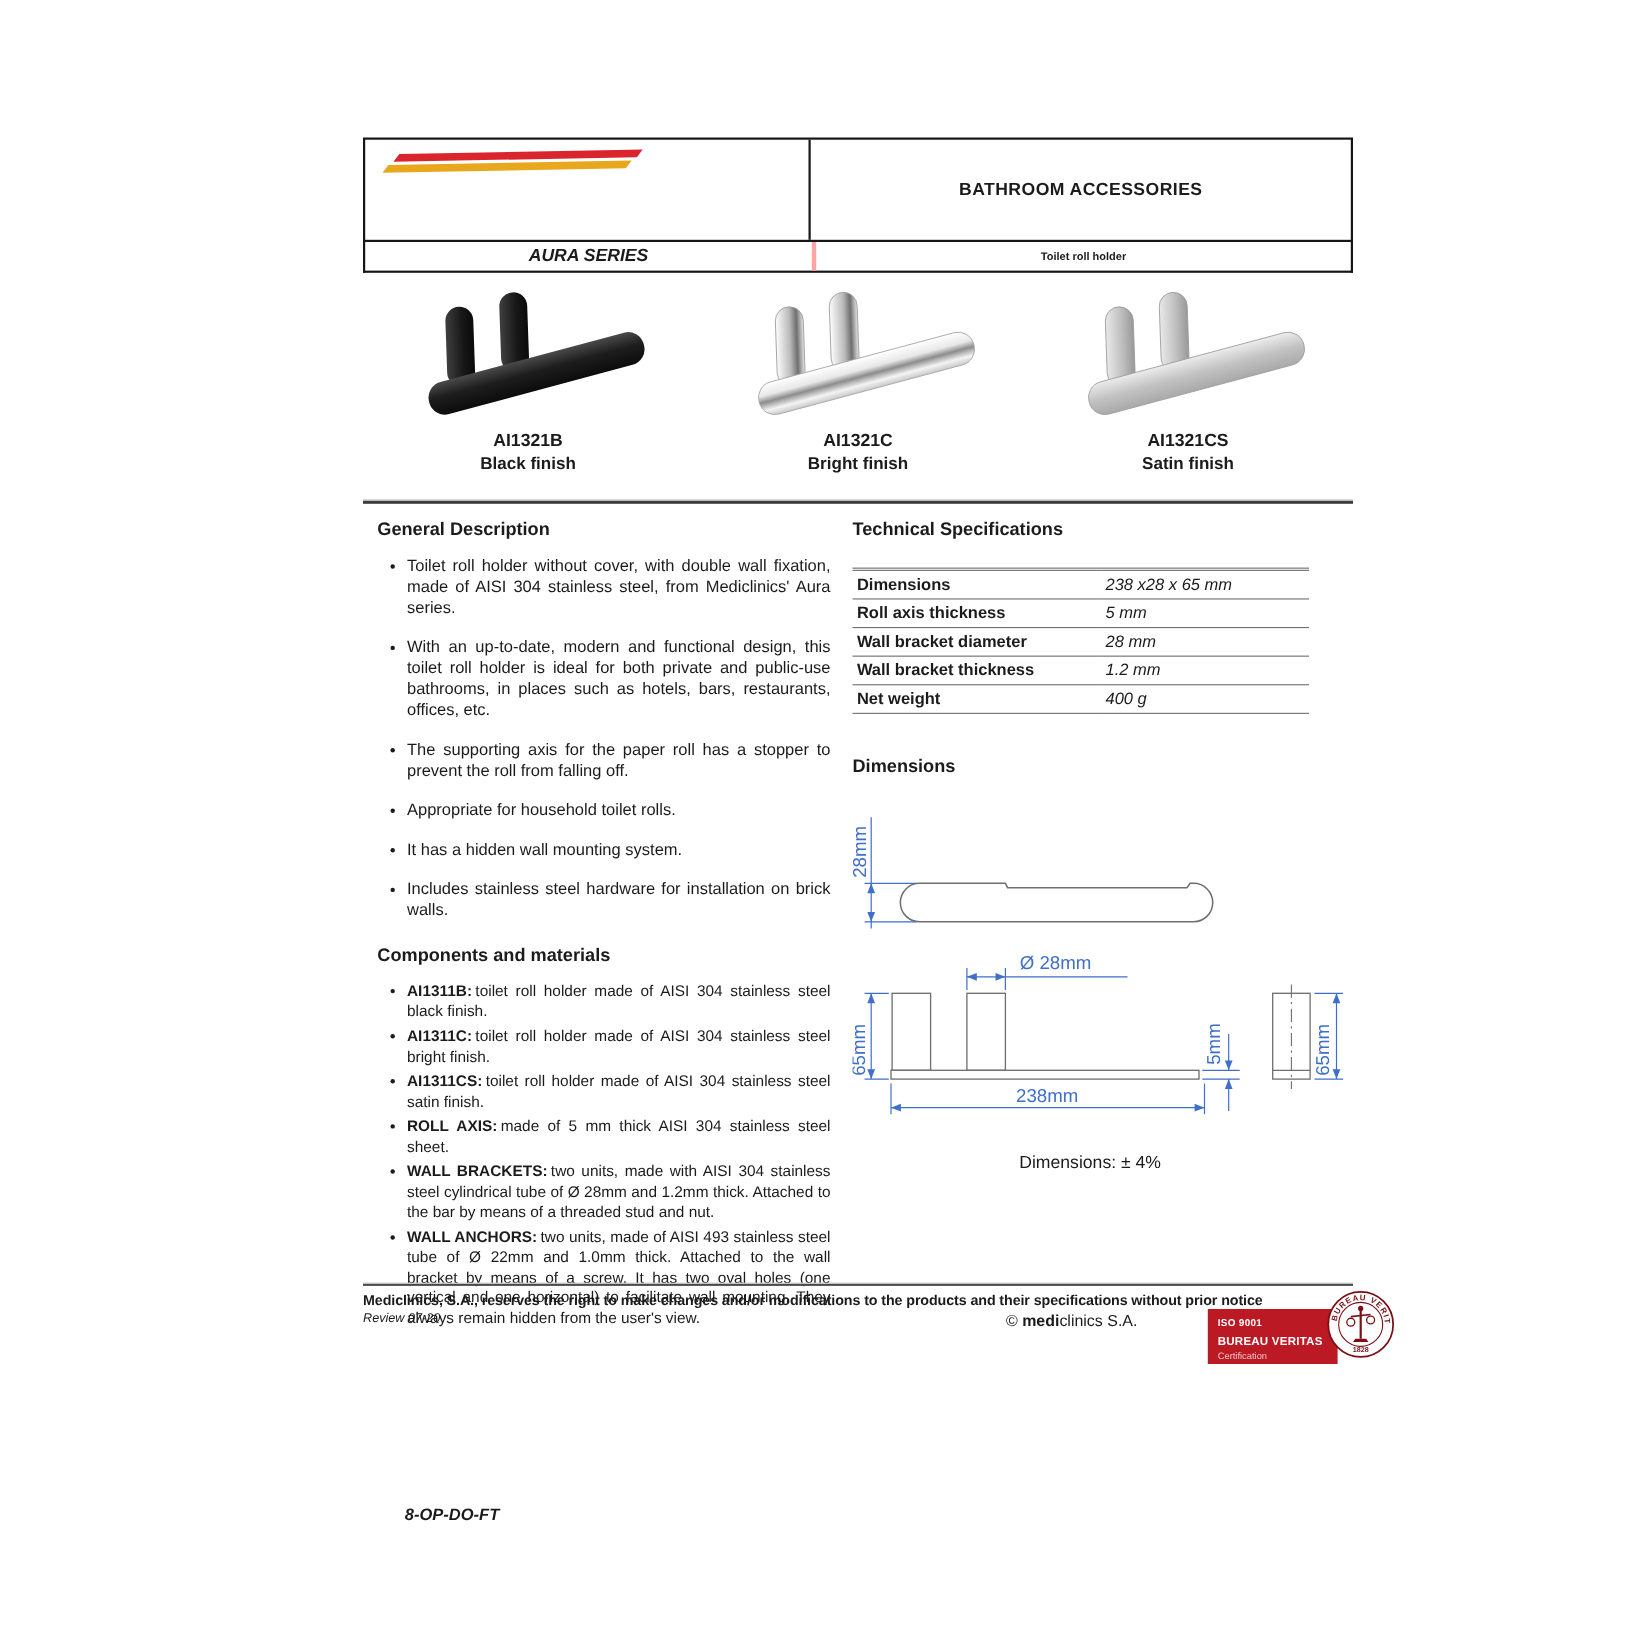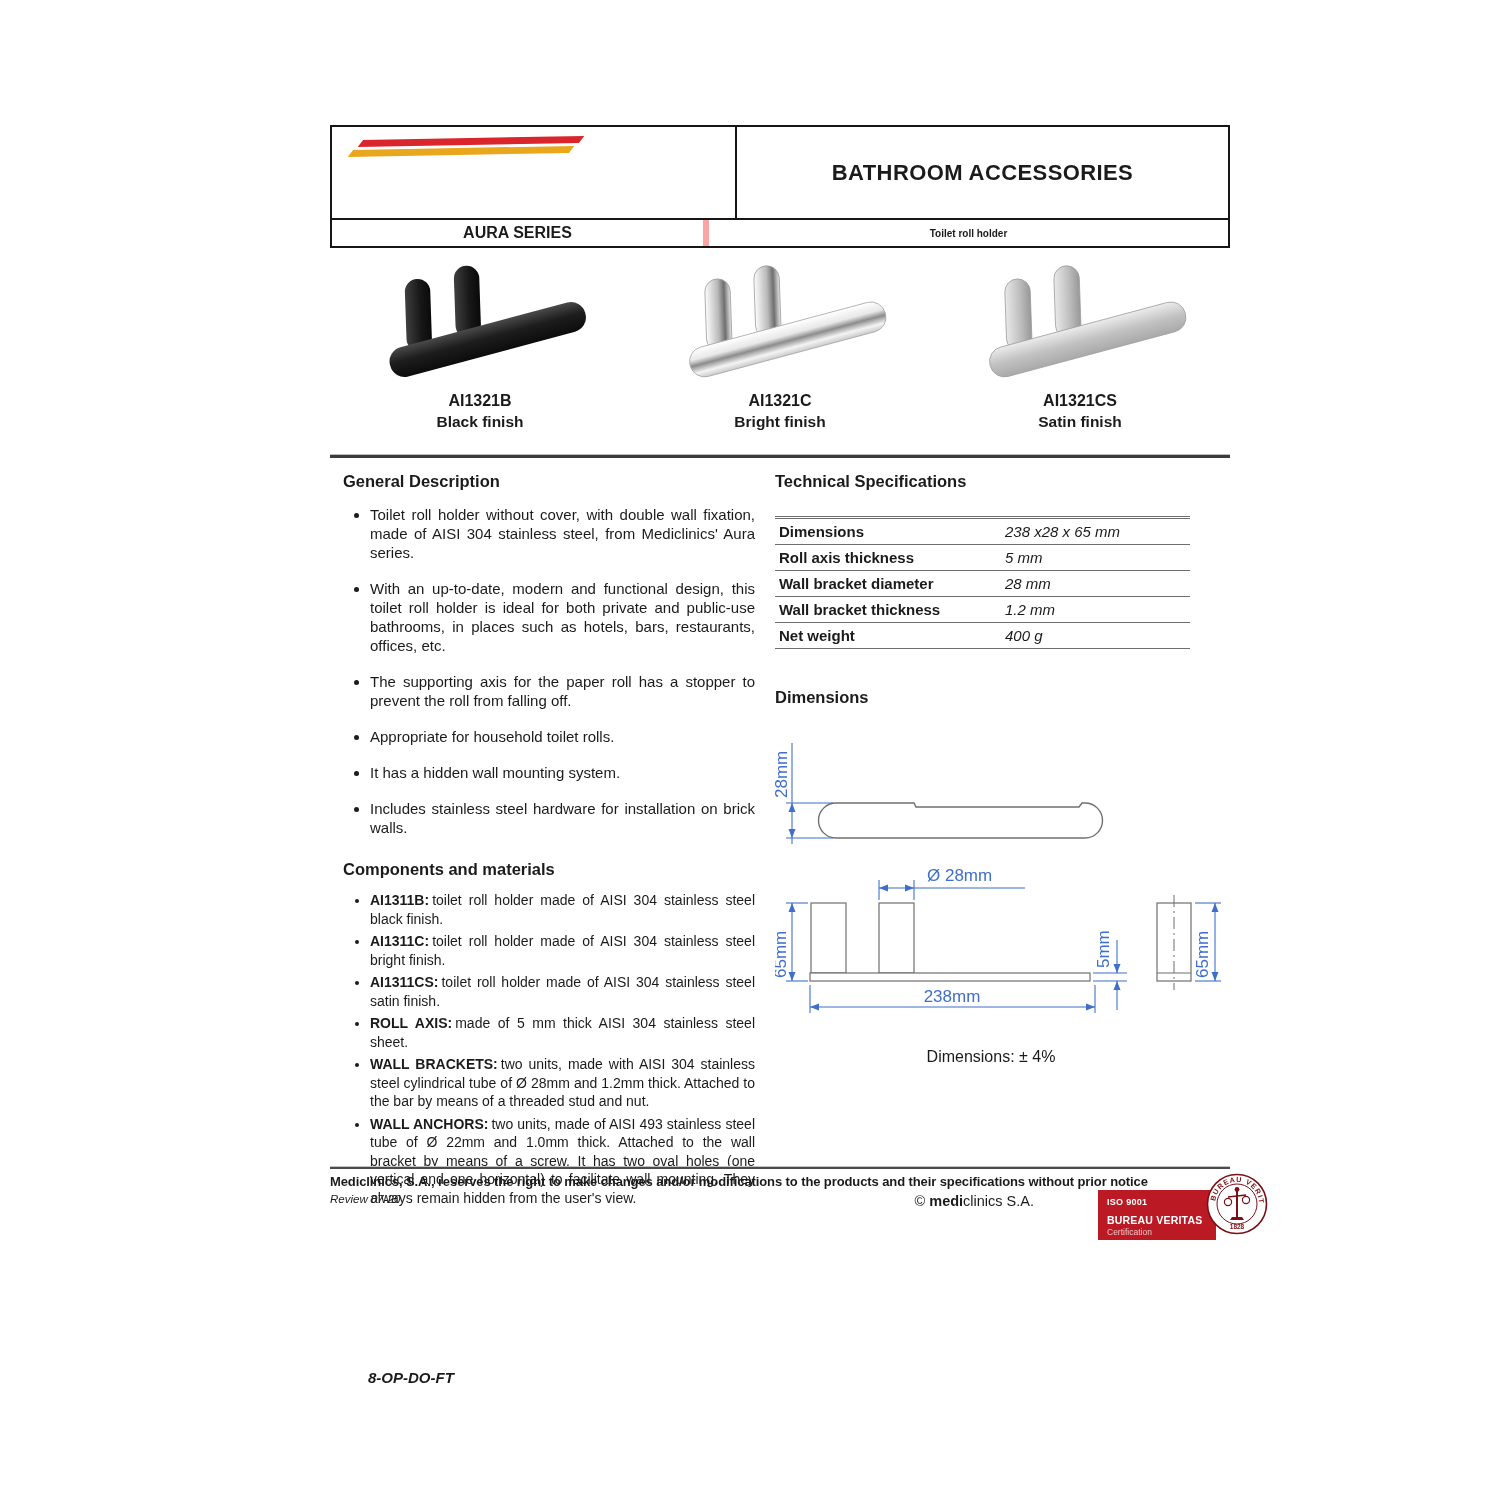--- a/index.html
+++ b/index.html
@@ -3,29 +3,29 @@
 <meta charset="utf-8">
 <style>
   html,body{margin:0;padding:0;}
   body{width:1500px;height:1500px;background:#ffffff;font-family:"Liberation Sans",sans-serif;color:#1b1b1b;position:relative;overflow:hidden;}
   .content{position:absolute;left:330px;top:125px;width:900px;}
 
   
   .header-box{display:flex;border:2px solid #161616;height:95px;box-sizing:border-box;}
   .logo-cell{width:405px;border-right:2px solid #161616;box-sizing:border-box;padding:11px 0 0 14px;}
   .title-cell{flex:1;display:flex;align-items:center;justify-content:center;}
-  .doc-title{font-weight:bold;font-size:22px;letter-spacing:.4px;}
+  .doc-title{font-weight:bold;font-size:16px;letter-spacing:.4px;}
   .stripe{height:7px;transform:skewX(-38deg) rotate(-1.1deg);}
   .stripe-red{background:#d9252b;width:218px;margin-left:16px;}
   .stripe-yellow{background:#e8a71c;width:218px;margin-left:6px;margin-top:3px;}
   .logo-text{font-size:43px;line-height:1.05;letter-spacing:-1.5px;color:#15153a;margin-top:1px;}
   .logo-text .b{font-weight:bold;}
 
   .series-row{display:flex;border:2px solid #161616;border-top:none;height:28px;box-sizing:border-box;}
-  .series-cell{width:377px;border-right:6px solid #fca5a5;box-sizing:border-box;display:flex;align-items:center;justify-content:center;font-weight:bold;font-size:16px;}
+  .series-cell{width:410px;border-right:4px solid #fca5a5;box-sizing:border-box;display:flex;align-items:center;justify-content:center;font-weight:bold;font-size:16px;font-style:italic;}
   .type-cell{flex:1;display:flex;align-items:center;justify-content:center;font-weight:bold;font-size:10px;}
 
   
   .products{display:flex;padding-top:14px;height:192px;}
   .product{width:300px;display:flex;flex-direction:column;align-items:center;}
   .product-model{font-weight:bold;font-size:16px;margin-top:8px;}
   .product-finish{font-weight:bold;font-size:15.5px;margin-top:3px;}
 
   .sep{height:4px;background:linear-gradient(to bottom,#bdbdbd 0 35%,#3c3c3c 35% 100%);}
 

